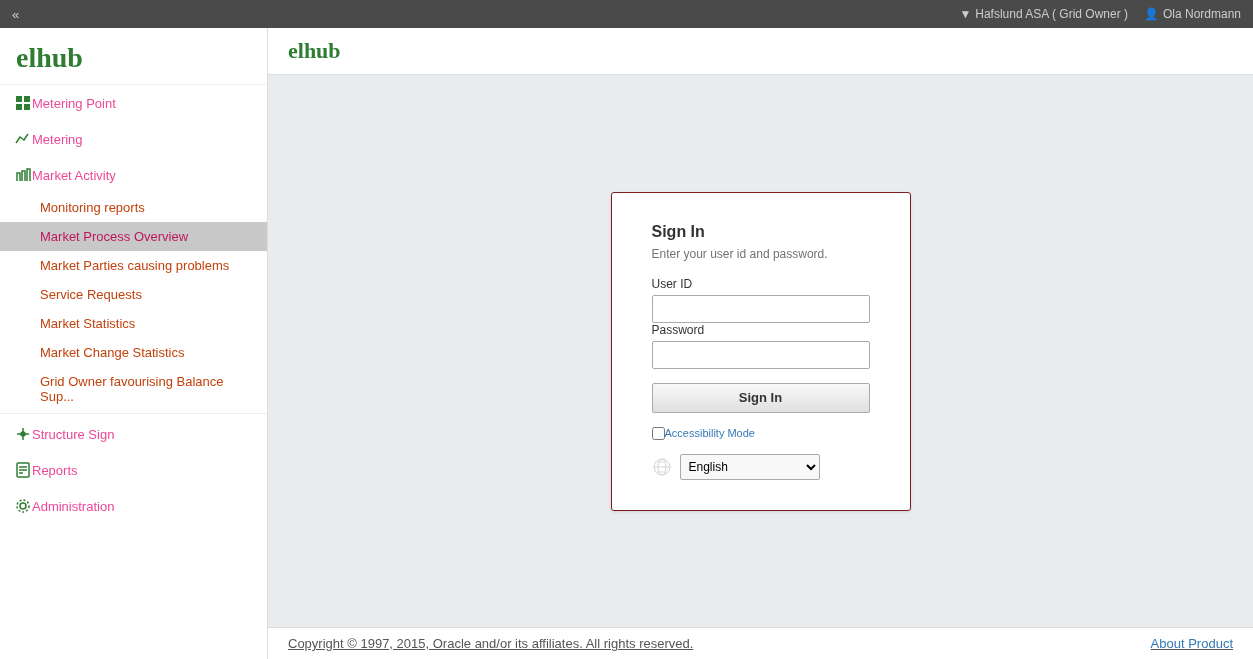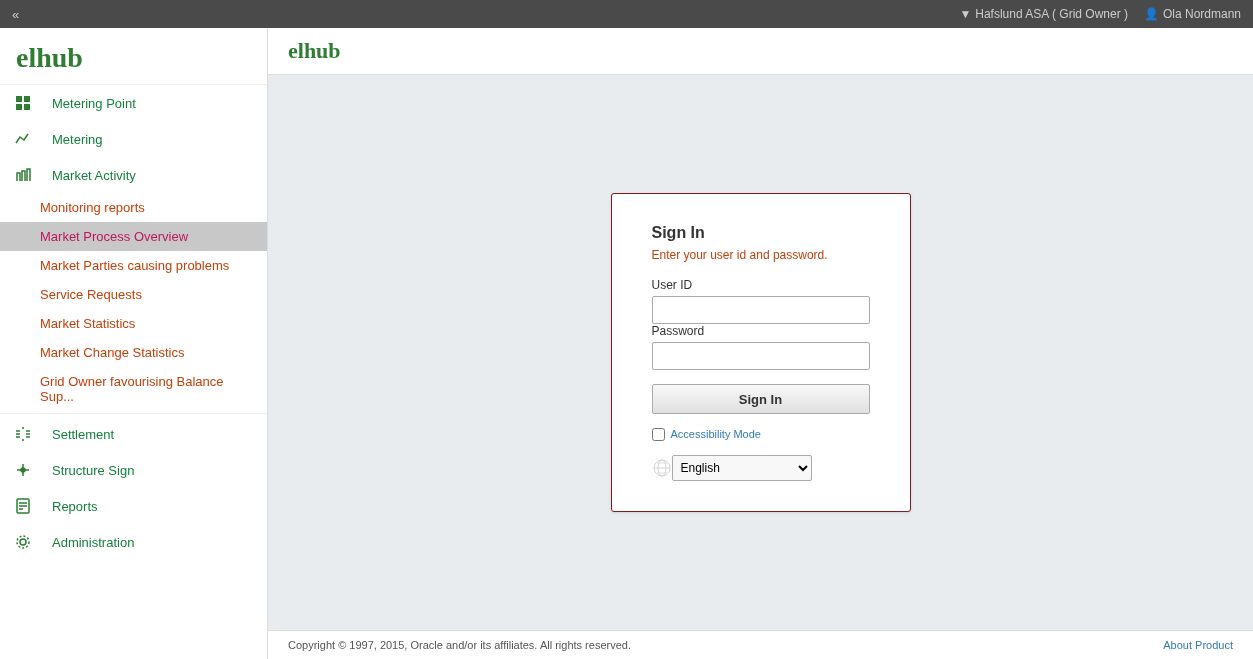--- a/index.html
+++ b/index.html
@@ -55,24 +55,24 @@
     }
     .sidebar-logo .logo-text {
       font-size: 28px;
       font-weight: bold;
       color: #2e7d32;
       font-family: Georgia, serif;
     }
     .sidebar-item {
       display: flex;
       align-items: center;
-      gap: 20px;
+      gap: 0;
       padding: 9px 14px;
       cursor: pointer;
-      color: #15803d;
+      color: #ec4899;
       font-size: 13px;
     }
     .sidebar-item .icon {
       width: 18px;
       height: 18px;
       flex-shrink: 0;
       display: flex;
       align-items: center;
       justify-content: center;
     }
@@ -131,21 +131,21 @@
       box-shadow: 0 1px 3px rgba(0,0,0,0.1);
     }
     .signin-title {
       font-size: 16px;
       font-weight: bold;
       color: #333;
       margin-bottom: 6px;
     }
     .signin-subtitle {
       font-size: 12px;
-      color: #c2410c;
+      color: #737373;
       margin-bottom: 16px;
     }
     .form-group {
     }
     .form-label {
       display: block;
       font-size: 12px;
       color: #333;
       margin-bottom: 4px;
     }
@@ -167,31 +167,31 @@
       border-radius: 2px;
       cursor: pointer;
       font-size: 13px;
       font-weight: bold;
       color: #333;
       margin-top: 14px;
       margin-bottom: 14px;
     }
     .accessibility-row {
       display: flex;
-      align-items: flex-start;
-      gap: 6px;
+      align-items: center;
       margin-bottom: 14px;
     }
     .accessibility-label {
       font-size: 11px;
       color: #337ab7;
     }
     .lang-row {
       display: flex;
       align-items: center;
+      gap: 8px;
     }
     .globe-icon {
       width: 20px;
       height: 20px;
       opacity: 0.5;
     }
     .lang-select {
       height: 26px;
       border: 1px solid #aaa;
       border-radius: 2px;
@@ -202,22 +202,23 @@
     }
 
     
     .content-footer {
       background: #fff;
       border-top: 1px solid #ddd;
       padding: 8px 20px;
       display: flex;
       justify-content: space-between;
       align-items: center;
-      font-size: 11px;
+      font-size: 13px;
       color: #555;
+      text-decoration: underline;
     }
     .footer-link {
       color: #337ab7;
       text-decoration: none;
       cursor: pointer;
       text-align: center;
     }
 
     
     .icon-svg { width: 16px; height: 16px; }
@@ -277,35 +278,20 @@
     <div class="sidebar-subitem">Monitoring reports</div>
     <div class="sidebar-subitem active">Market Process Overview</div>
     <div class="sidebar-subitem">Market Parties causing problems</div>
     <div class="sidebar-subitem">Service Requests</div>
     <div class="sidebar-subitem">Market Statistics</div>
     <div class="sidebar-subitem">Market Change Statistics</div>
     <div class="sidebar-subitem">Grid Owner favourising Balance Sup...</div>
 
     <div class="sidebar-divider"></div>
 
-    <div class="sidebar-item">
-      <span class="icon">
-        <svg class="icon-svg" viewBox="0 0 16 16" fill="none" stroke="#2e7d32" stroke-width="1.5">
-          <line x1="1" y1="8" x2="5" y2="8"></line>
-            <line x1="11" y1="8" x2="15" y2="8"></line>
-          <line x1="1" y1="5" x2="5" y2="5"></line>
-            <line x1="11" y1="5" x2="15" y2="5"></line>
-          <line x1="1" y1="11" x2="5" y2="11"></line>
-            <line x1="11" y1="11" x2="15" y2="11"></line>
-          <line x1="7" y1="2" x2="9" y2="2"></line>
-            <line x1="7" y1="14" x2="9" y2="14"></line>
-        </svg>
-      </span>
-      <span>Settlement</span>
-    </div>
 
     <div class="sidebar-item">
       <span class="icon">
         <svg class="icon-svg" viewBox="0 0 16 16" fill="none" stroke="#2e7d32" stroke-width="1.5">
           <line x1="8" y1="2" x2="8" y2="14"></line>
             <line x1="2" y1="8" x2="14" y2="8"></line>
           <circle cx="8" cy="8" r="2" fill="#2e7d32"></circle>
         </svg>
       </span>
       <span>Structure Sign</span>

